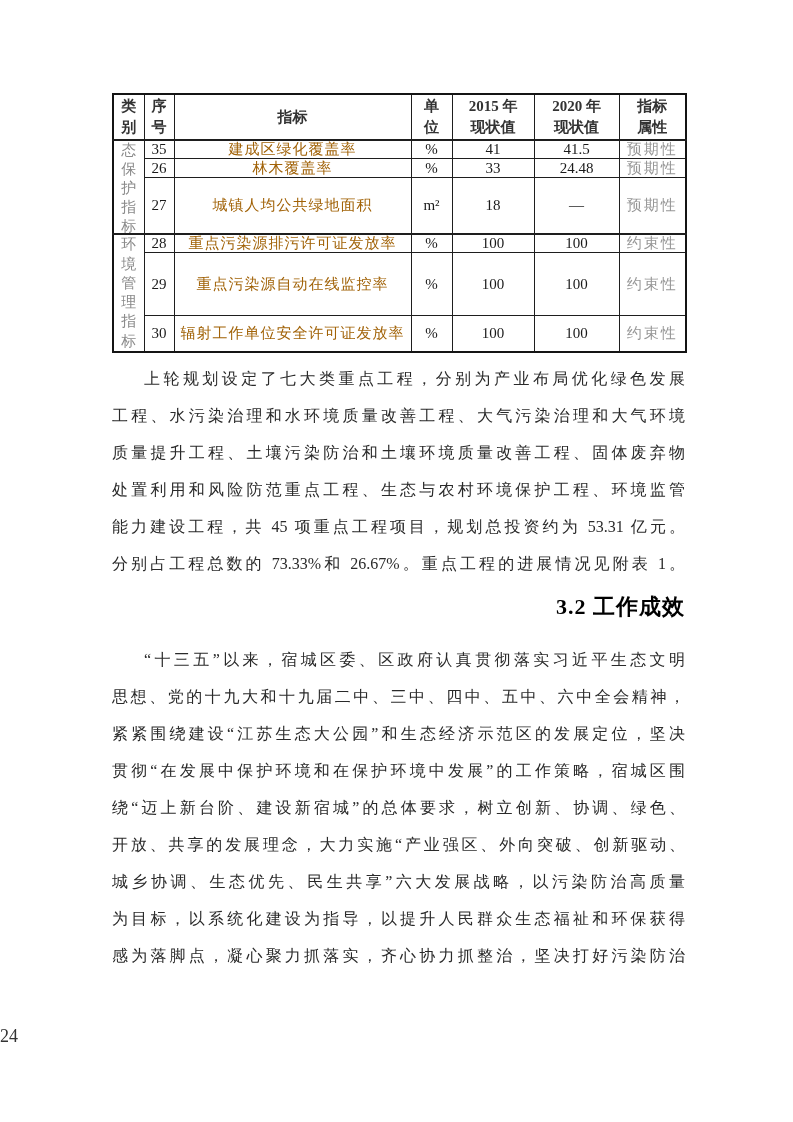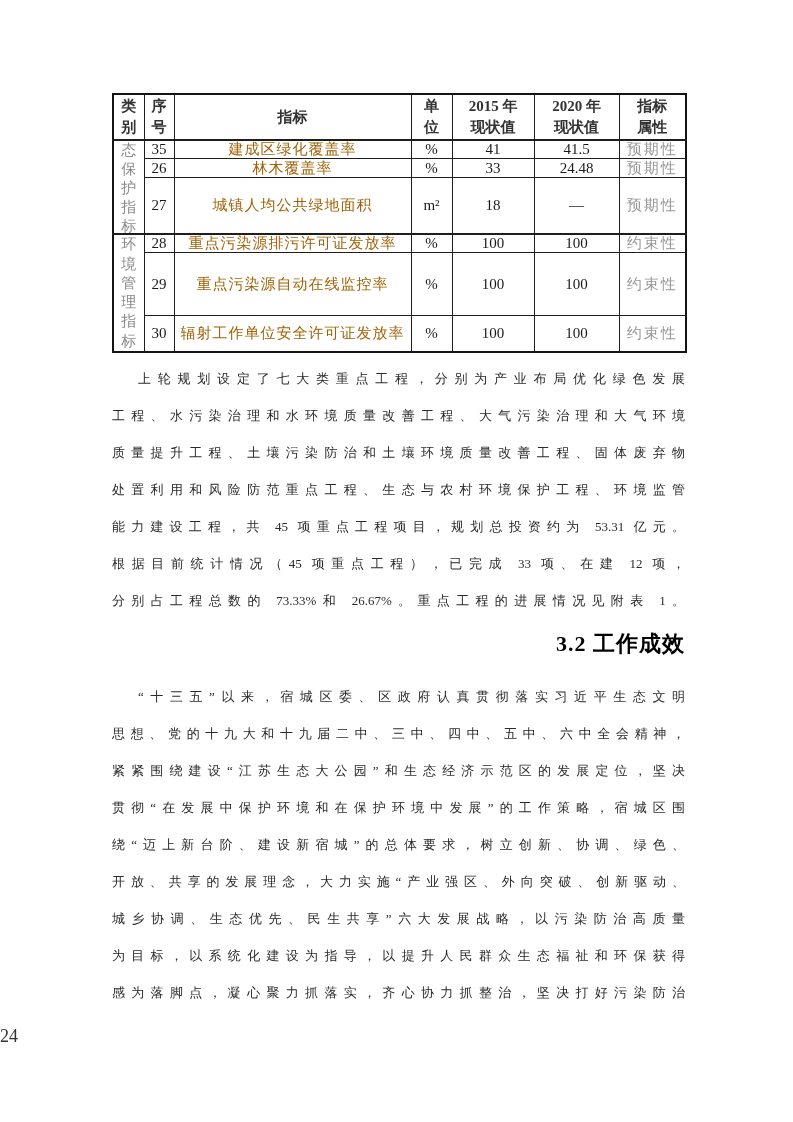--- a/index.html
+++ b/index.html
@@ -72,21 +72,21 @@
   .cat-stack {
     display: flex;
     flex-direction: column;
     justify-content: space-evenly;
     align-items: center;
   }
   tr.group-start td { border-top-width: 2px; }
 
   
   .para {
-    font-size: 13px;
+    font-size: 16px;
     color: #2a2a2a;
   }
   .para .line {
     height: 37px;
     line-height: 37px;
     text-align: justify;
     text-align-last: justify;
     -moz-text-align-last: justify;
     white-space: nowrap;
   }
@@ -216,21 +216,20 @@
           </tr>
         </tbody>
     </table>
 
     <div class="para" id="para1">
         <div class="line indent">上轮规划设定了七大类重点工程，分别为产业布局优化绿色发展</div>
         <div class="line">工程、水污染治理和水环境质量改善工程、大气污染治理和大气环境</div>
         <div class="line">质量提升工程、土壤污染防治和土壤环境质量改善工程、固体废弃物</div>
         <div class="line">处置利用和风险防范重点工程、生态与农村环境保护工程、环境监管</div>
         <div class="line">能力建设工程，共 45 项重点工程项目，规划总投资约为 53.31 亿元。</div>
-        <div class="line">根据目前统计情况（45 项重点工程），已完成 33 项、在建 12 项，</div>
         <div class="line">分别占工程总数的 73.33%和 26.67%。重点工程的进展情况见附表 1。</div>
       </div>
 
     <h2 class="heading">3.2 工作成效</h2>
 
     <div class="para" id="para2">
         <div class="line indent">“十三五”以来，宿城区委、区政府认真贯彻落实习近平生态文明</div>
         <div class="line">思想、党的十九大和十九届二中、三中、四中、五中、六中全会精神，</div>
         <div class="line">紧紧围绕建设“江苏生态大公园”和生态经济示范区的发展定位，坚决</div>
         <div class="line">贯彻“在发展中保护环境和在保护环境中发展”的工作策略，宿城区围</div>

